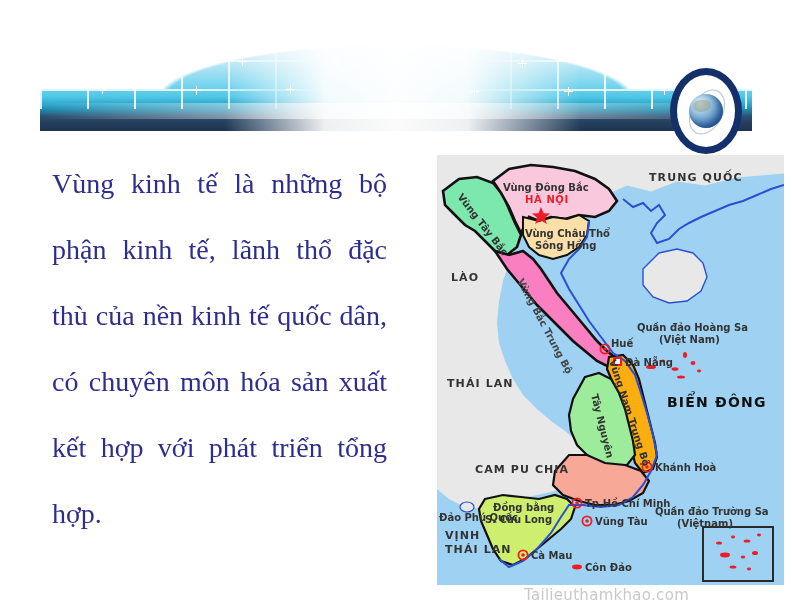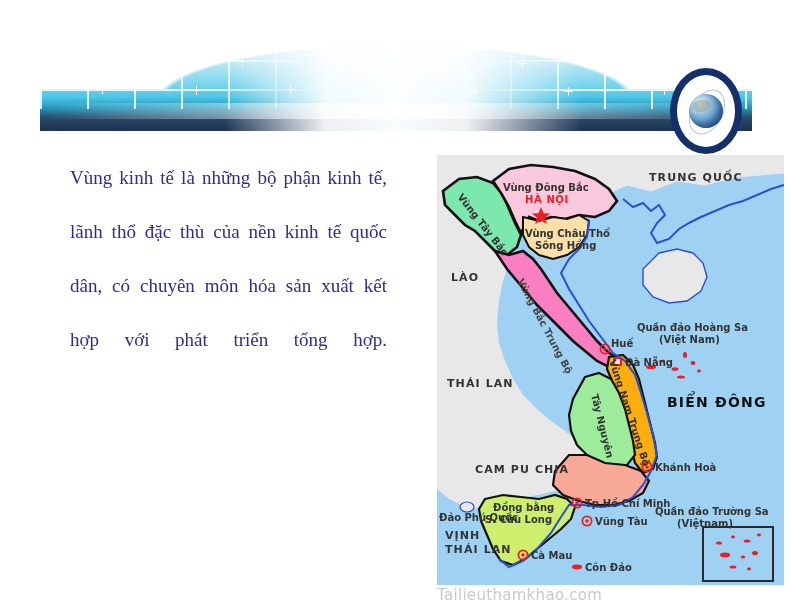--- a/index.html
+++ b/index.html
@@ -97,34 +97,34 @@
   
   #content-text{
     position:absolute;left:52px;top:145px;width:335px;
     color:#2d2d8f;
   }
   #section-heading{
     font-weight:bold;font-size:25px;line-height:47px;
     letter-spacing:-0.2px;margin:0;
   }
   #body-paragraph{
-    font-size:19px;line-height:54px;margin:6px 0 0 18px;
+    font-size:28px;line-height:66px;margin:6px 0 0 0;
     text-align:justify;text-align-last:justify;
     word-spacing:1px;
   }
 
   
   #map-figure{
     position:absolute;left:437px;top:155px;width:347px;height:430px;
     background:#ef4444;overflow:hidden;
   }
   #map-svg{display:block;width:100%;height:100%;}
   #map-watermark{
     position:absolute;left:437px;top:586px;width:347px;height:22px;
-    text-align:left;padding-right:8px;box-sizing:border-box;
+    text-align:center;padding-right:8px;box-sizing:border-box;
     font-family:"DejaVu Sans", sans-serif;font-size:15px;color:#c9c9c9;
     letter-spacing:.3px;
   }
   .mlabel{font-family:"DejaVu Sans", sans-serif;font-weight:bold;}
 </style>
 </head>
 <body>
 
 <div id="slide-header">
   <div class="banner-base"></div>

